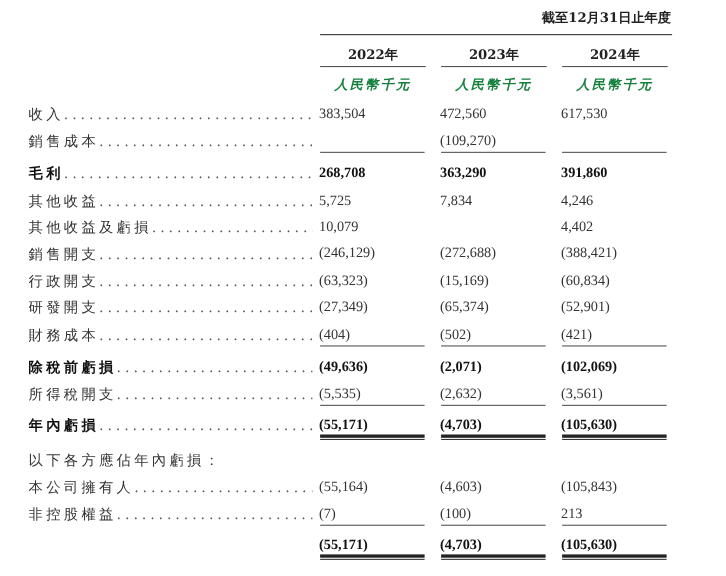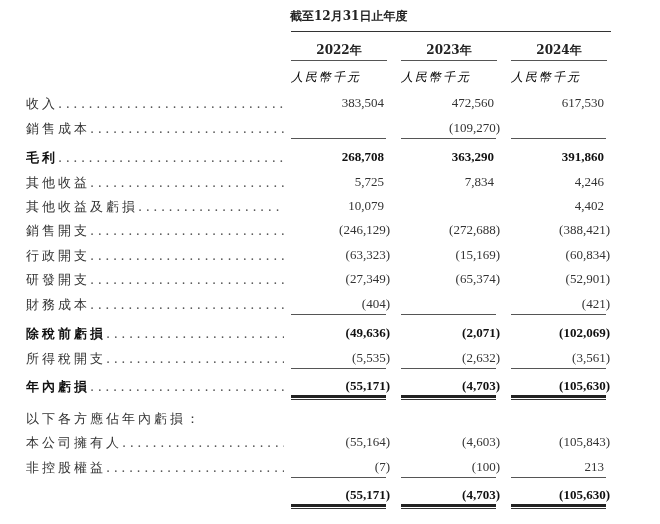--- a/index.html
+++ b/index.html
@@ -3,49 +3,49 @@
 <meta charset="utf-8">
 <style>
   html, body { margin: 0; padding: 0; background: #ffffff; }
   body {
     width: 660px; height: 524px; position: relative; overflow: hidden;
     font-family: "DejaVu Serif", "Liberation Serif", serif;
     color: #333333;
   }
   .hdr-period {
     position: absolute; left: 290px; top: 8px; width: 320px;
-    text-align: left; font-size: 12px; font-weight: bold; color: #222;
+    text-align: right; font-size: 12px; font-weight: bold; color: #222;
   }
   .hdr-rule {
     position: absolute; left: 291px; top: 31px; width: 320px; height: 0;
     border-top: 1px solid #333;
   }
   .col { position: absolute; width: 96px; }
   .c0 { left: 291px; }
   .c1 { left: 401px; }
   .c2 { left: 511px; }
   .yr {
     top: 42px; text-align: center; font-size: 12px; font-weight: bold; color: #222;
   }
   .yr-rule { top: 60px; height: 0; border-top: 1.5px solid #555; }
   .unit {
-    top: 69px; text-align: left; font-size: 12px; font-style: italic;
-    color: #000000; letter-spacing: 2px;
+    top: 69px; text-align: center; font-size: 12px; font-style: italic;
+    color: #15803d; letter-spacing: 2px; font-weight: bold;
   }
   .row { position: absolute; left: 0; width: 660px; height: 20px; }
   .label {
     position: absolute; left: 26px; width: 258px; font-size: 13px;
     letter-spacing: 3px; white-space: nowrap; overflow: hidden; color: #333;
   }
   .label .dots {
     letter-spacing: 3.5px; color: #555;
   }
   .bold .label, .bold .val { font-weight: bold; color: #111; }
   .val {
-    position: absolute; font-size: 13px; text-align: right; width: 100px;
+    position: absolute; font-size: 13px; text-align: left; width: 100px;
     font-family: "Liberation Serif", "DejaVu Serif", serif; color: #333;
   }
   .v0 { left: 290px; }
   .v1 { left: 400px; }
   .v2 { left: 510px; }
   .pos { padding-right: 6px; box-sizing: border-box; }
   .rule { position: absolute; width: 95px; height: 0; }
   .single { border-top: 1.5px solid #555; }
   .double { border-top: 3px solid #222; height: 1px; border-bottom: 1px solid #333; }
   .r0 { left: 291px; }
@@ -122,20 +122,21 @@
 <div class="row" style="top:271px">
   <div class="label"><span>研發開支</span><span class="dots">..................................</span></div>
   <div class="val v0">(27,349)</div>
   <div class="val v1">(65,374)</div>
   <div class="val v2">(52,901)</div>
 </div>
 
 <div class="row" style="top:296px">
   <div class="label"><span>財務成本</span><span class="dots">..................................</span></div>
   <div class="val v0">(404)</div>
+  <div class="val v1">(502)</div>
   <div class="val v2">(421)</div>
 </div>
 <div class="rule single r0" style="top:314px"></div>
 <div class="rule single r1" style="top:314px"></div>
 <div class="rule single r2" style="top:314px"></div>
 
 <div class="row bold" style="top:325px">
   <div class="label"><span>除稅前虧損</span><span class="dots" style="font-weight:normal">..................................</span></div>
   <div class="val v0">(49,636)</div>
   <div class="val v1">(2,071)</div>

